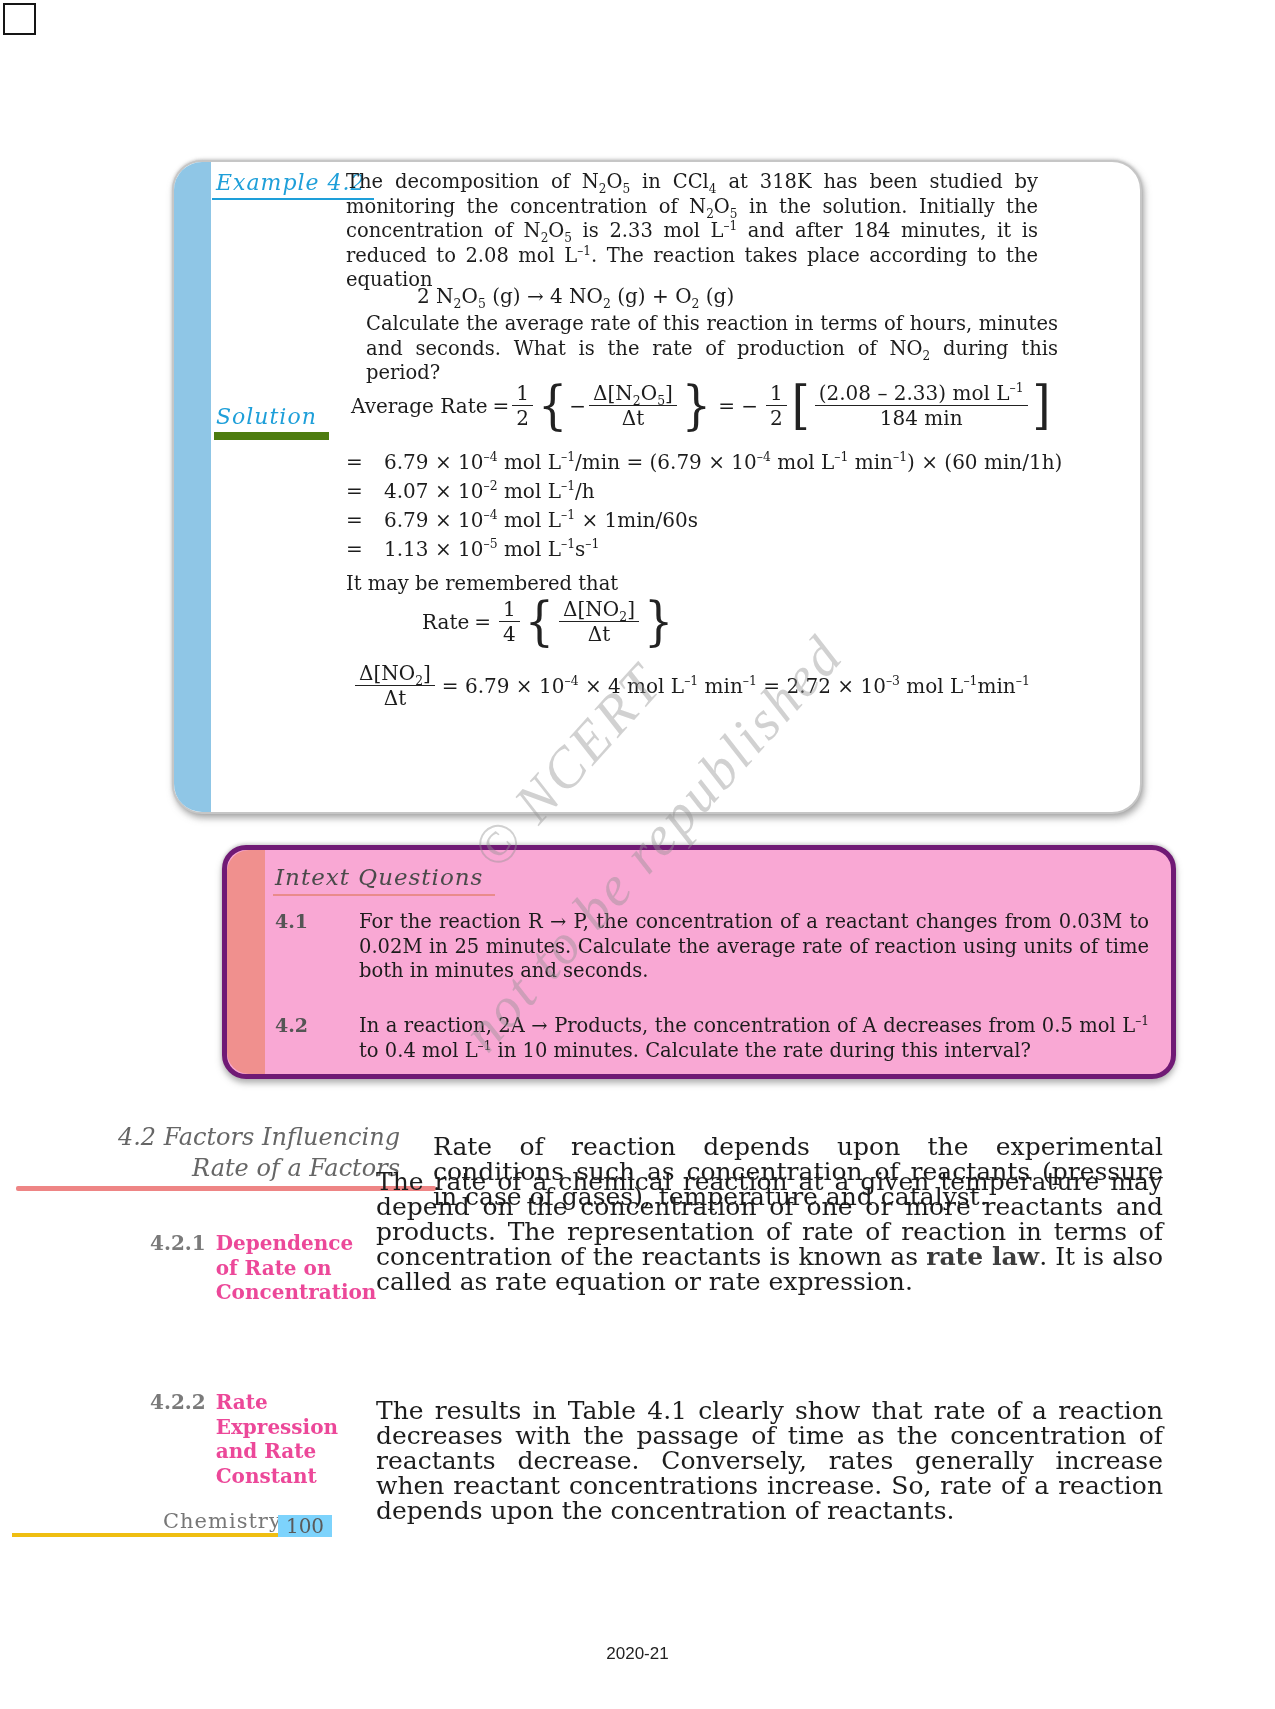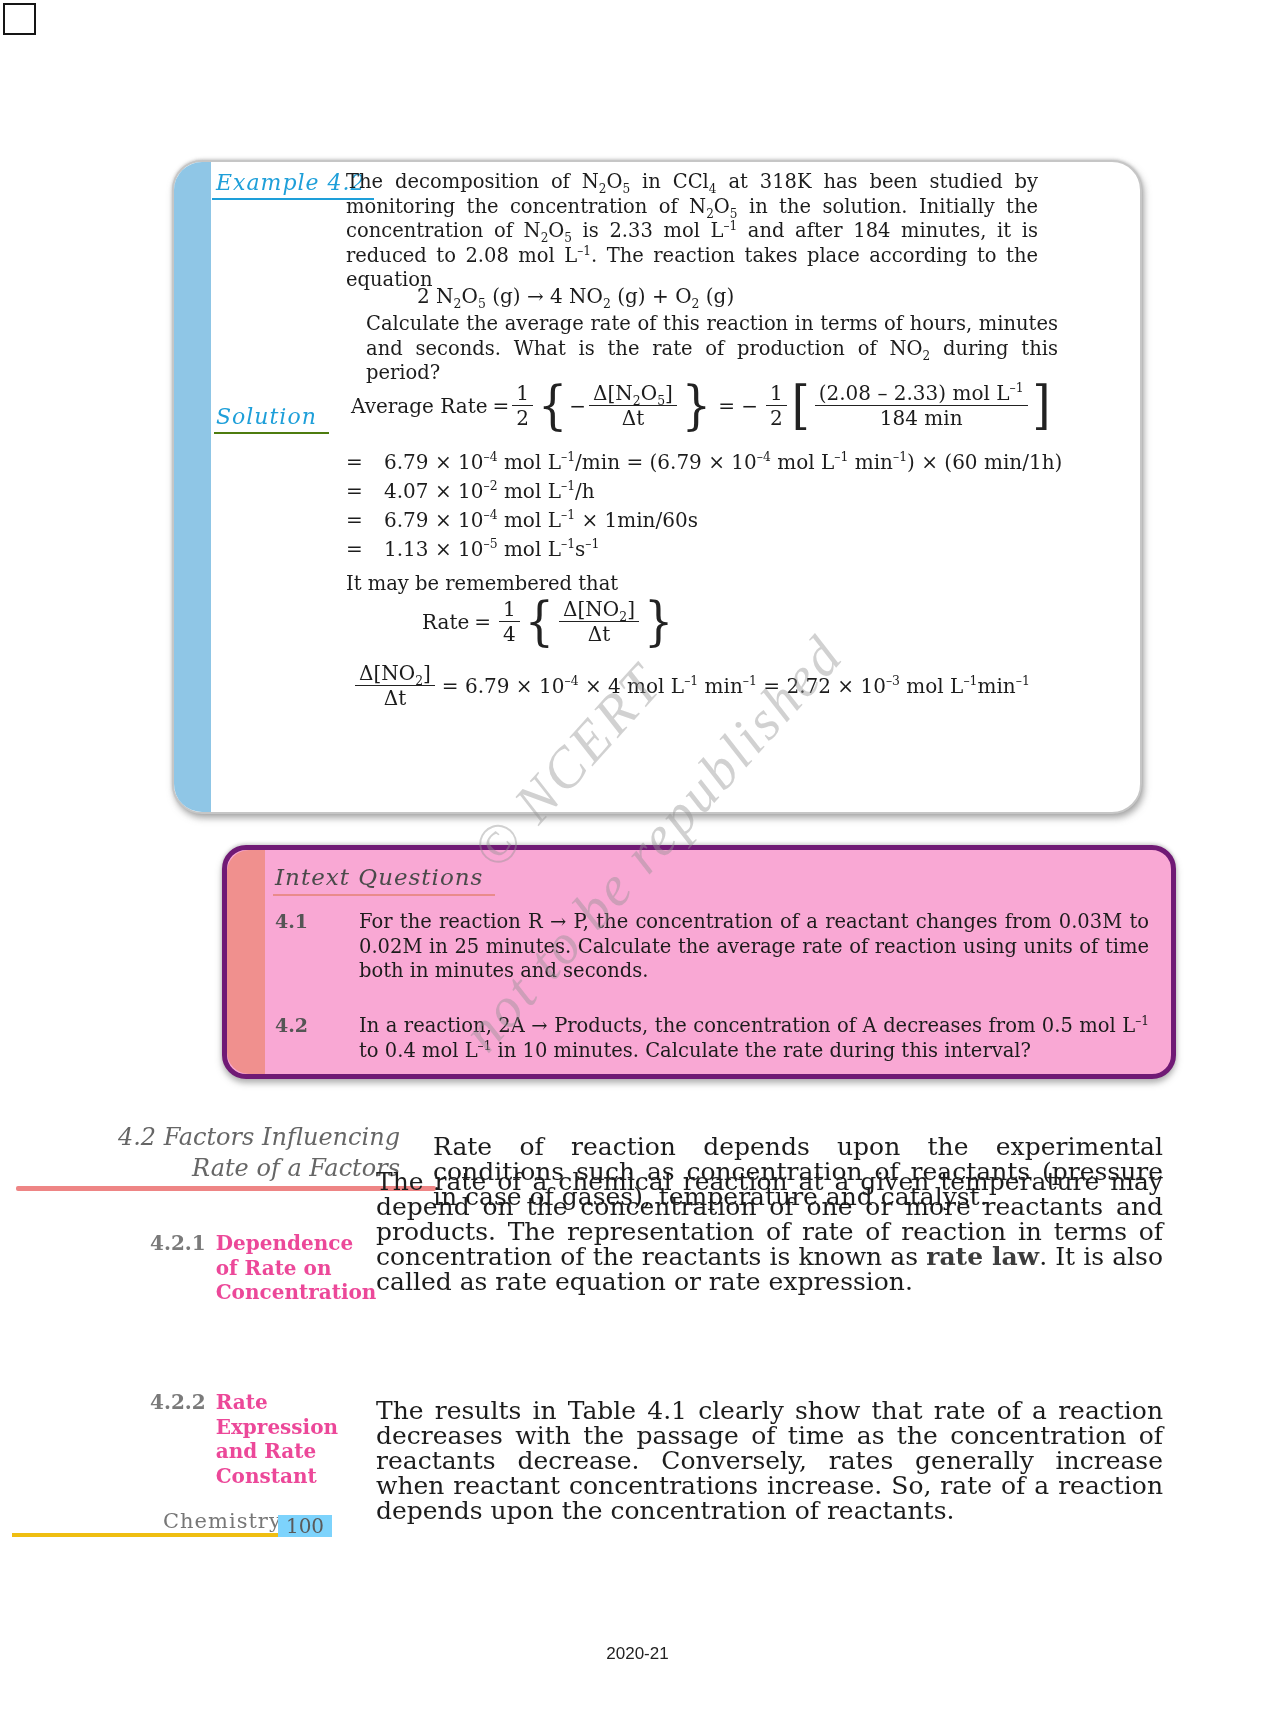--- a/index.html
+++ b/index.html
@@ -13,21 +13,21 @@
                border:2px solid #c6c6c6;border-radius:30px;
                box-shadow:2px 4px 7px rgba(95,95,95,.55), 0 -1px 3px rgba(130,130,130,.35);}
   .bar{position:absolute;top:0;bottom:0;left:0;}
   .bar.blue{width:37px;background:#8FC6E6;border-radius:28px 0 0 28px;}
   .bar.pink{width:38px;background:#F0908E;border-radius:22px 0 0 22px;}
 
   .script-label{font-family:"DejaVu Serif",serif;font-style:italic;letter-spacing:1px;white-space:nowrap;}
   .example-label{position:absolute;left:38px;top:8px;font-size:22px;color:#1E9FD9;
                  border-bottom:2px solid #1E9FD9;padding:0 8px 3px 4px;}
   .solution-label{position:absolute;left:40px;top:242px;font-size:22px;color:#1E9FD9;
-                  border-bottom:2px solid #4d7c0f;padding:0 12px 3px 2px;}
+                  border-bottom:8px solid #4d7c0f;padding:0 12px 3px 2px;}
 
   .body-text{margin:0;font-size:19.5px;line-height:24.6px;text-align:justify;}
   .ex-p1{position:absolute;left:172px;top:8px;width:692px;}
   .ex-equation{position:absolute;left:243px;top:122px;font-size:20px;white-space:nowrap;}
   .ex-p2{position:absolute;left:172px;top:150px;width:692px;margin-left:20px;}
 
   .eq{display:flex;align-items:center;font-size:20px;white-space:nowrap;}
   .avg-eq{position:absolute;left:172px;top:220px;}
   .frac{display:inline-flex;flex-direction:column;align-items:center;line-height:1.12;margin:0 3px;}
   .frac .num{display:block;border-bottom:1.6px solid #222;padding:0 4px 1px;}

